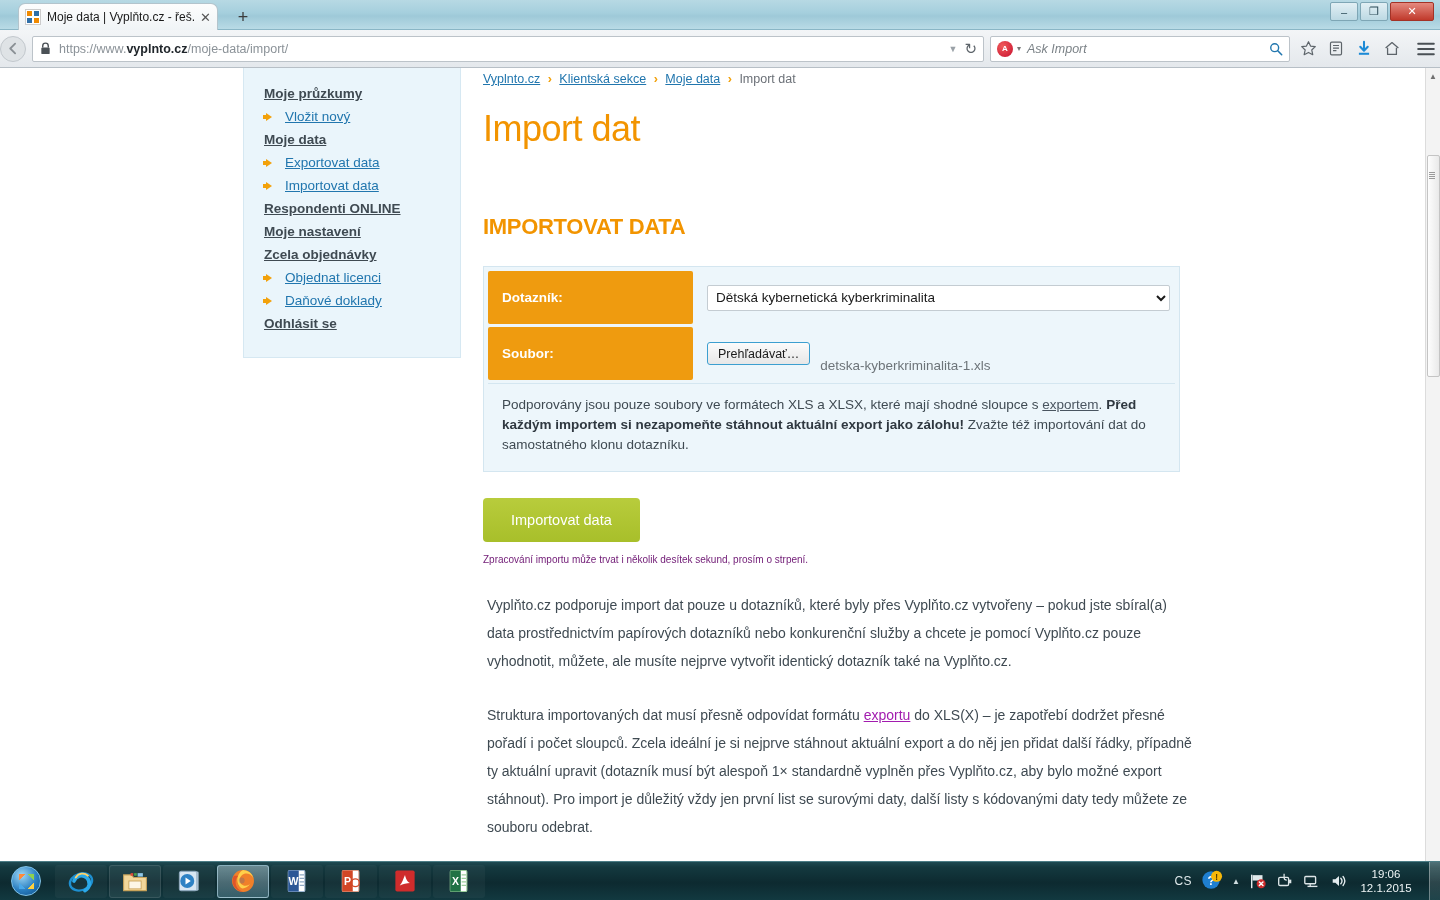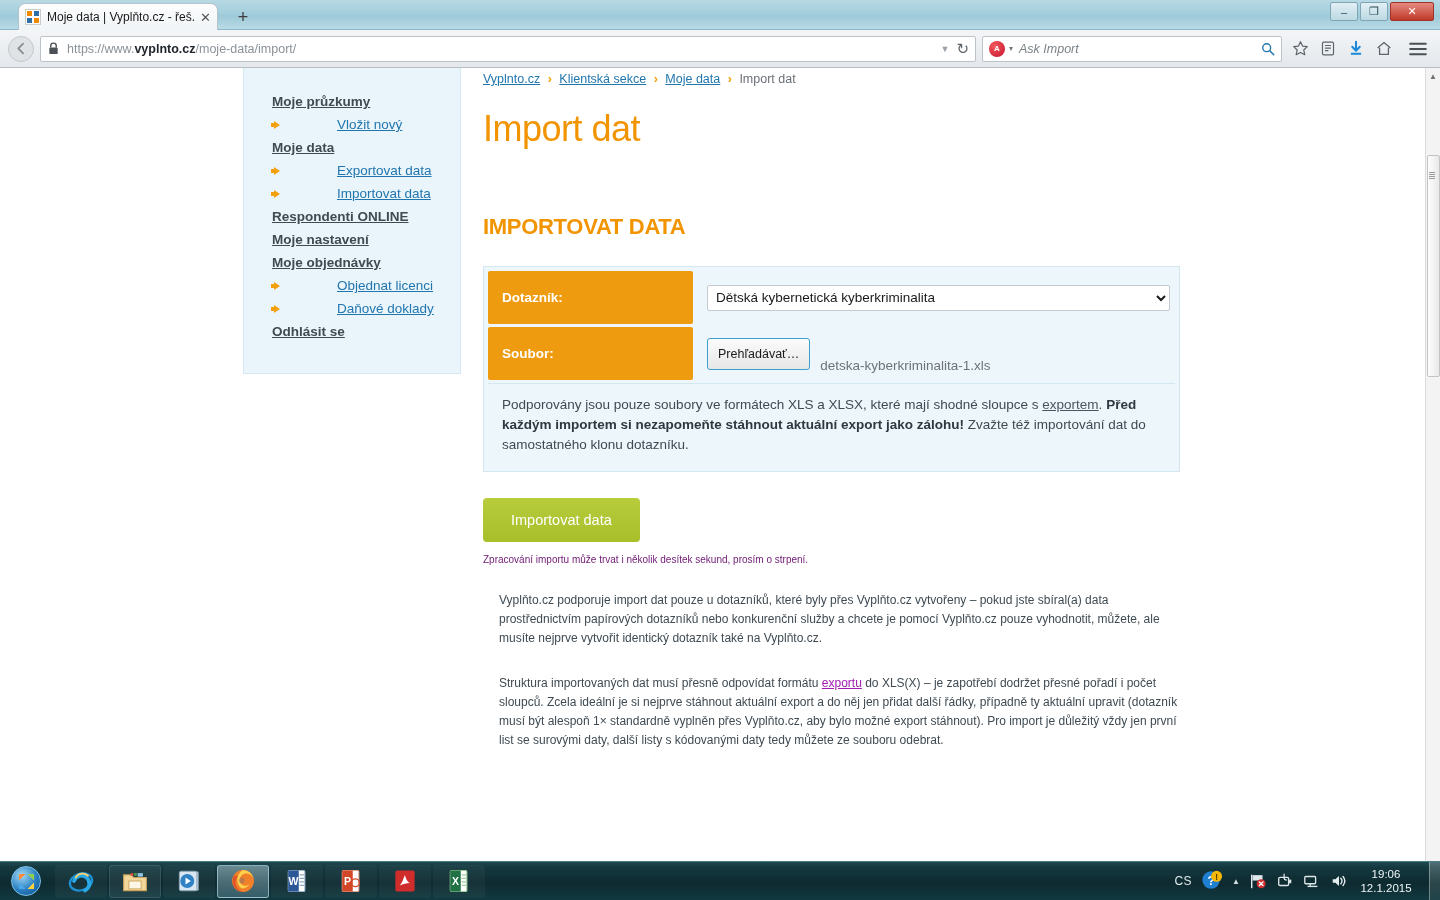--- a/index.html
+++ b/index.html
@@ -58,21 +58,21 @@
   }
   .winbtn.close {
     background: linear-gradient(to bottom, #e58a7f, #c0392b);
     border-color: #a33226; color: #fff; width: 44px;
   }
 
   .navbar {
     position: absolute; left: 0; top: 30px; width: 1440px; height: 38px;
     background: linear-gradient(to bottom, #f3f5f7, #e4e8ec);
     border-bottom: 1px solid #b7bfc6;
-    display: flex; align-items: center; padding: 0 8px;
+    display: flex; align-items: center; padding: 0 0;
   }
   .navicon {
     width: 28px; height: 28px; display: flex; align-items: center; justify-content: center;
     color: #5a5a5a; cursor: pointer; flex: 0 0 auto;
   }
   .back-btn {
     width: 26px; height: 26px; border-radius: 50%;
     background: #dfe3e6; border: 1px solid #c2c8cd;
     color: #8a9095; display: flex; align-items: center; justify-content: center;
     font-size: 15px; margin-right: 6px; flex: 0 0 auto;
@@ -108,23 +108,23 @@
     position: absolute; left: 0; top: -12px; width: 1425px;
   }
   .page-inner { position: relative; width: 1425px; }
 
   
   .sidebar {
     position: absolute; left: 243px; top: 12px; width: 218px;
     background: #eaf5fb; border: 1px solid #d6e8f2; border-top: none;
     padding: 10px 0 18px 0;
   }
-  .nav-list { list-style: none; margin: 12px; padding: 0; }
+  .nav-list { list-style: none; margin: 4px; padding: 0; }
   .nav-row { display: flex; align-items: center; padding: 2px 0 2px 16px; height: 23px; }
-  .nav-row.sub { padding-left: 18px; gap: 44px; }
+  .nav-row.sub { padding-left: 18px; }
   .arrow-icon {
     width: 11px; height: 11px; flex: 0 0 11px; margin-right: 8px; position: relative;
   }
   .arrow-icon::before {
     content: ""; position: absolute; left: 0; top: 2px;
     width: 0; height: 0;
     border-top: 4px solid transparent; border-bottom: 4px solid transparent;
     border-left: 6px solid #f2a10a;
   }
   .arrow-icon::after {
@@ -168,21 +168,21 @@
     display: flex; align-items: center; padding-left: 14px;
     border-radius: 2px; min-height: 53px;
   }
   .form-field { flex: 1 1 auto; display: flex; align-items: center; padding-left: 14px; }
   select.q-select {
     width: 463px; height: 26px; font-size: 13.5px; color: #1a1a1a;
     border: 1px solid #c4ccd2; background: #fff; padding: 2px 4px;
     font-family: "Liberation Sans", sans-serif; border-radius: 2px;
   }
   .file-btn {
-    height: 32px; padding: 0 10px; font-size: 12.5px; color: #1a1a1a;
+    height: 23px; padding: 0 10px; font-size: 12.5px; color: #1a1a1a;
     border: 1px solid #3c9fd0; border-radius: 3px;
     background: linear-gradient(to bottom, #fbfbfb, #e7e7e7);
     display: inline-flex; align-items: center; cursor: pointer;
     font-family: "Liberation Sans", sans-serif;
   }
   .file-name { font-size: 13.5px; color: #6d7479; margin-left: 10px; margin-top: 24px; }
 
   .notice {
     border-top: 1px solid #d4e6f0; margin-top: 1px; padding: 11px 14px 12px 14px;
     font-size: 13.5px; line-height: 20px; color: #3f4a52;
@@ -192,21 +192,21 @@
 
   .submit-btn {
     margin-top: 26px; height: 44px; padding: 0 28px;
     background: linear-gradient(to bottom, #b8cc3c, #a8bf2a);
     border: none; border-radius: 4px; color: #ffffff;
     font-size: 14.5px; font-family: "Liberation Sans", sans-serif; cursor: pointer;
   }
   .submit-note { margin-top: 12px; font-size: 10px; color: #701a75; }
 
   p.body-text {
-    font-size: 12px; line-height: 19px; color: #3f4a52; margin: 26px 0 0 16px;
+    font-size: 14px; line-height: 28px; color: #3f4a52; margin: 26px 0 0 4px;
   }
   p.body-text a { color: #a21caf; text-decoration: underline; cursor: pointer; }
 
   
   .scrollbar {
     position: absolute; right: 0; top: 68px; width: 15px; height: 793px;
     background: #f3f3f3; border-left: 1px solid #dcdcdc;
   }
   .sb-arrow {
     position: absolute; left: 0; width: 14px; height: 16px;
@@ -377,21 +377,21 @@
               <span class="arrow-icon"></span>
               <span class="nav-sub">Importovat data</span>
             </li>
             <li class="nav-row">
               <span class="nav-top">Respondenti ONLINE</span>
             </li>
             <li class="nav-row">
               <span class="nav-top">Moje nastavení</span>
             </li>
             <li class="nav-row">
-              <span class="nav-top">Moje objednávky</span>
+              <span class="nav-top">Zcela objednávky</span>
             </li>
             <li class="nav-row sub">
               <span class="arrow-icon"></span>
               <span class="nav-sub">Objednat licenci</span>
             </li>
             <li class="nav-row sub">
               <span class="arrow-icon"></span>
               <span class="nav-sub">Daňové doklady</span>
             </li>
             <li class="nav-row">

